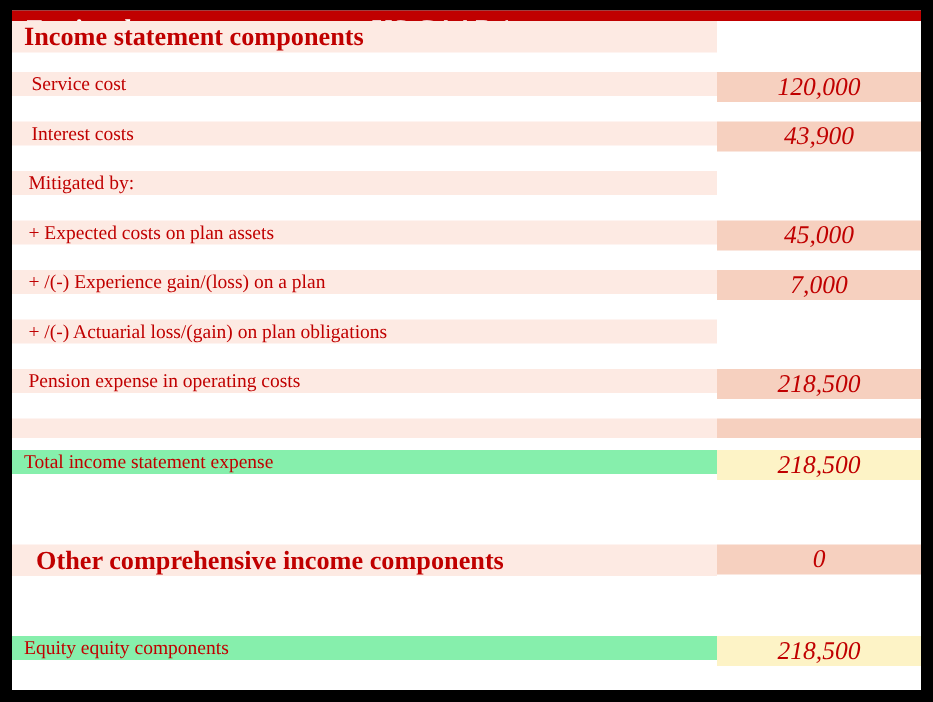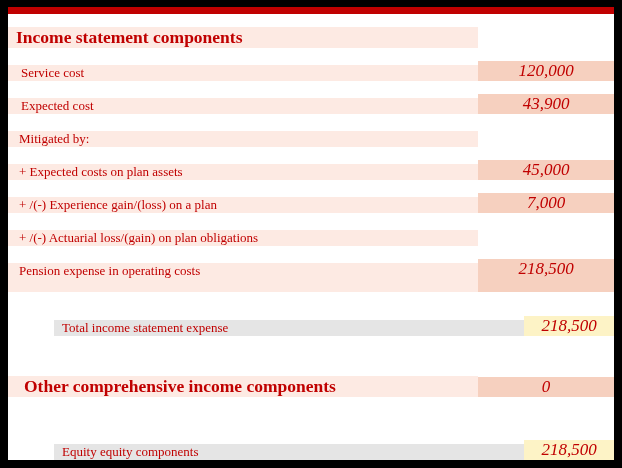--- a/index.html
+++ b/index.html
@@ -45,21 +45,21 @@
     overflow: hidden;
   }
   
   .body {
     flex: 1 1 auto;
     display: flex;
     flex-direction: column;
   }
   .row {
     display: flex;
-    align-items: flex-end;
+    align-items: flex-start;
     box-sizing: border-box;
   }
   .cell-label {
     flex: 0 0 470px;
     box-sizing: border-box;
     padding-left: 8px;
     font-size: 13px;
     color: #c00000;
     white-space: nowrap;
     overflow: hidden;
@@ -90,21 +90,21 @@
 
   
   .gap-row {
     height: 13px;
     display: flex;
   }
   .gap-row .cell-label { background: #fdeae3; }
   .gap-row .cell-value { background: #f6d0bf; }
 
   
-  .row-total .cell-label { background: #e5e5e5; margin-left: 46px; }
+  .row-total .cell-label { background: #86efac; }
   .row-total .cell-value { background: #fdf3c6; }
 
   
   .row-white .cell-label,
   .row-white .cell-value { background: #ffffff; }
 
   
   .row-oci .cell-label { background: #fdeae3; font-weight: bold; font-size: 17.5px; padding-left: 16px; }
   .row-oci .cell-value { background: #f6d0bf; }
   .row-oci-pad .cell-label { background: #fdeae3; }
@@ -126,21 +126,21 @@
         <div class="cell-label">Income statement components</div>
         <div class="cell-value"></div>
       </div>
 
       <div class="row row-h33 sect-main">
         <div class="cell-label indent1">Service cost</div>
         <div class="cell-value">120,000</div>
       </div>
 
       <div class="row row-h33 sect-main">
-        <div class="cell-label indent1">Expected cost</div>
+        <div class="cell-label indent1">Interest costs</div>
         <div class="cell-value">43,900</div>
       </div>
 
       <div class="row row-h33 sect-main">
         <div class="cell-label indent2">Mitigated by:</div>
         <div class="cell-value"></div>
       </div>
 
       <div class="row row-h33 sect-main">
         <div class="cell-label indent2">+ Expected costs on plan assets</div>

